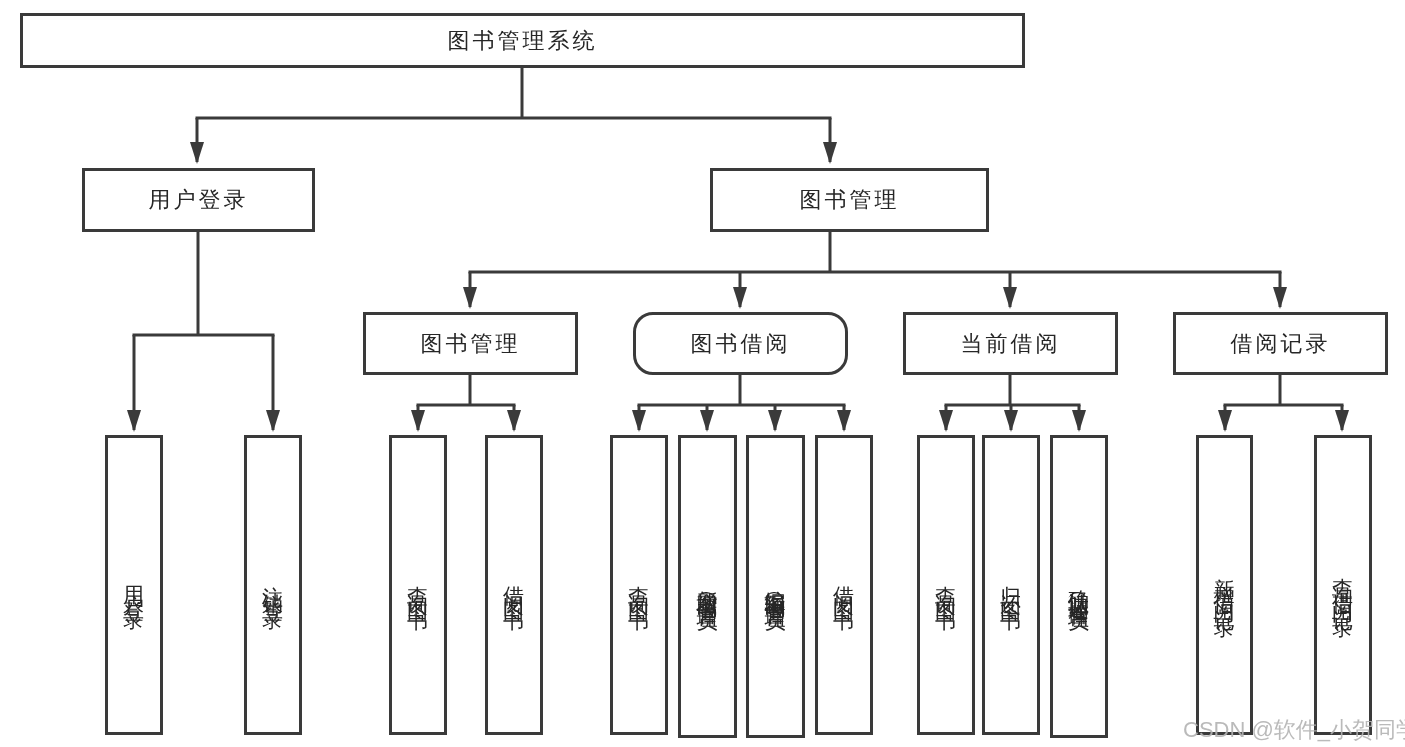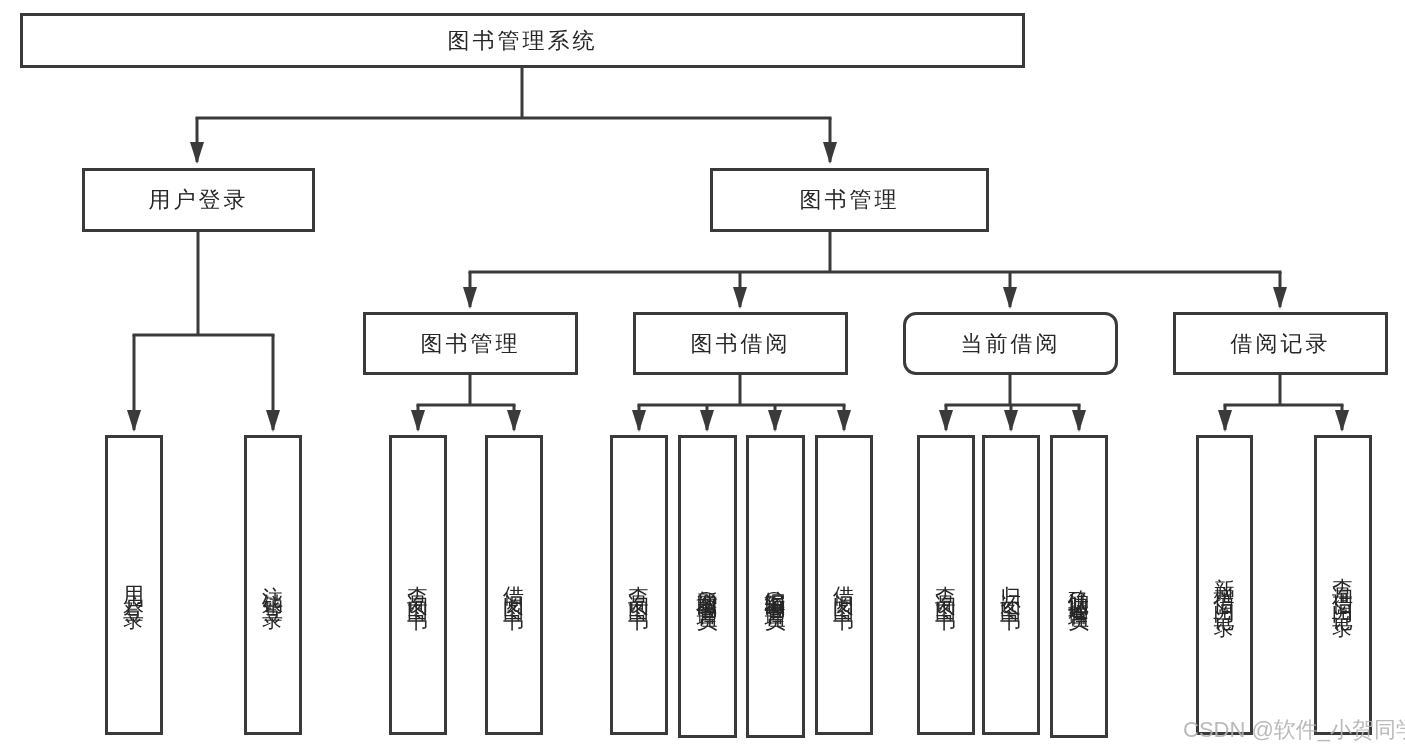--- a/index.html
+++ b/index.html
@@ -114,24 +114,24 @@
   <div class="box h" style="left:82px; top:168px; width:233px; height:64px;">
     <span>用户登录</span>
   </div>
   <div class="box h" style="left:710px; top:168px; width:279px; height:64px;">
     <span>图书管理</span>
   </div>
 
   <div class="box h" style="left:363px; top:312px; width:215px; height:63px;">
     <span>图书管理</span>
   </div>
-  <div class="box h" style="left:633px; top:312px; width:215px; height:63px;">
+  <div class="box h" style="left:633px; top:312px; width:215px; height:63px;border-radius:20px;">
     <span>图书借阅</span>
   </div>
-  <div class="box h" style="left:903px; top:312px; width:215px; height:63px;border-radius:13px;">
+  <div class="box h" style="left:903px; top:312px; width:215px; height:63px;">
     <span>当前借阅</span>
   </div>
   <div class="box h" style="left:1173px; top:312px; width:215px; height:63px;">
     <span>借阅记录</span>
   </div>
 
   <div class="box v" style="left:105px; top:435px; width:58px; height:300px;">
     <span>用户登录</span>
   </div>
   <div class="box v" style="left:244px; top:435px; width:58px; height:300px;">

